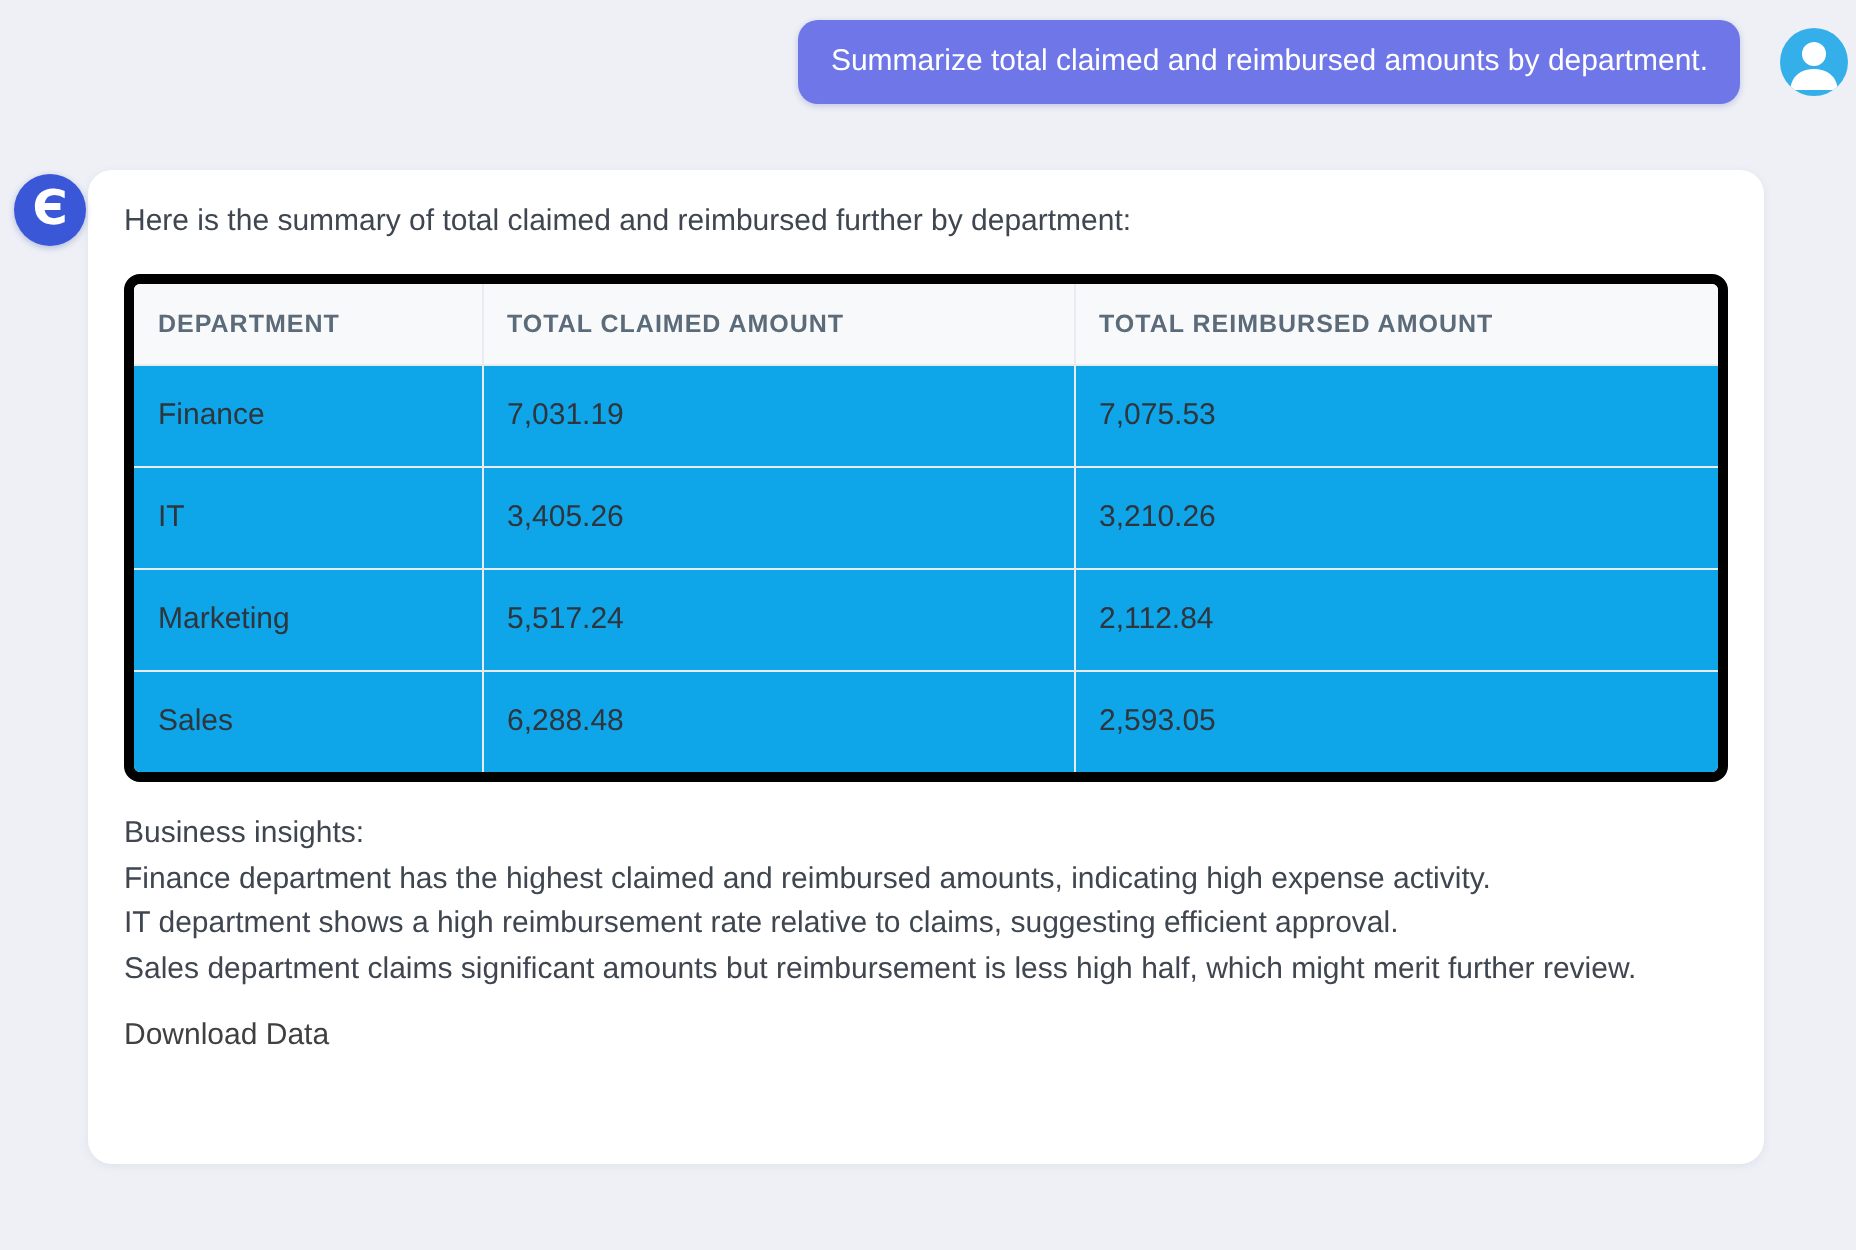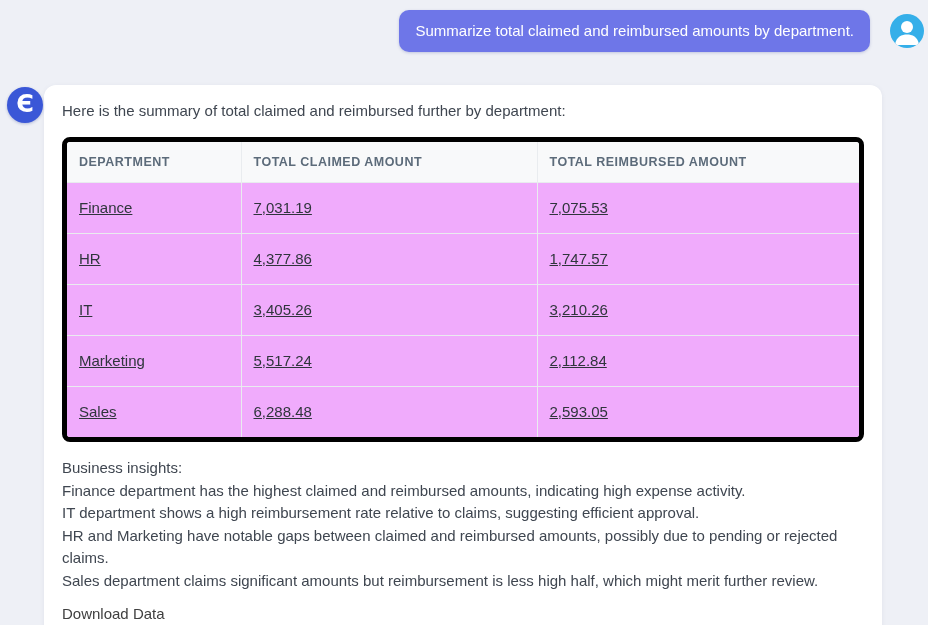--- a/index.html
+++ b/index.html
@@ -114,22 +114,21 @@
     padding: 13px 12px;
     border-right: 1px solid #e9ecef;
   }
   thead th:last-child { border-right: none; }
   tbody td {
     color: #2f353c;
     font-size: 15px;
     padding: 16px 12px 17px 12px;
     border-top: 1px solid #e9ecef;
     border-right: 1px solid #e9ecef;
-    background: #f0abfc;
-    text-decoration: underline;
+    background: #0ea5e9;
   }
   tbody td:last-child { border-right: none; }
 
   
   .insights {
     margin-top: 15px;
     color: #3f4650;
     font-size: 15px;
     line-height: 22.5px;
   }
@@ -179,25 +178,20 @@
               <th>TOTAL REIMBURSED AMOUNT</th>
             </tr>
           </thead>
           <tbody>
             <tr>
               <td>Finance</td>
               <td>7,031.19</td>
               <td>7,075.53</td>
             </tr>
             <tr>
-              <td>HR</td>
-              <td>4,377.86</td>
-              <td>1,747.57</td>
-            </tr>
-            <tr>
               <td>IT</td>
               <td>3,405.26</td>
               <td>3,210.26</td>
             </tr>
             <tr>
               <td>Marketing</td>
               <td>5,517.24</td>
               <td>2,112.84</td>
             </tr>
             <tr>
@@ -206,21 +200,20 @@
               <td>2,593.05</td>
             </tr>
           </tbody>
         </table>
       </div>
 
       <div class="insights">
         <div>Business insights:</div>
         <div>Finance department has the highest claimed and reimbursed amounts, indicating high expense activity.</div>
         <div>IT department shows a high reimbursement rate relative to claims, suggesting efficient approval.</div>
-        <div>HR and Marketing have notable gaps between claimed and reimbursed amounts, possibly due to pending or rejected claims.</div>
         <div>Sales department claims significant amounts but reimbursement is less high half, which might merit further review.</div>
       </div>
 
       <a class="download-link">Download Data</a>
     </div>
   </div>
 
 </div>
 
 </body></html>

